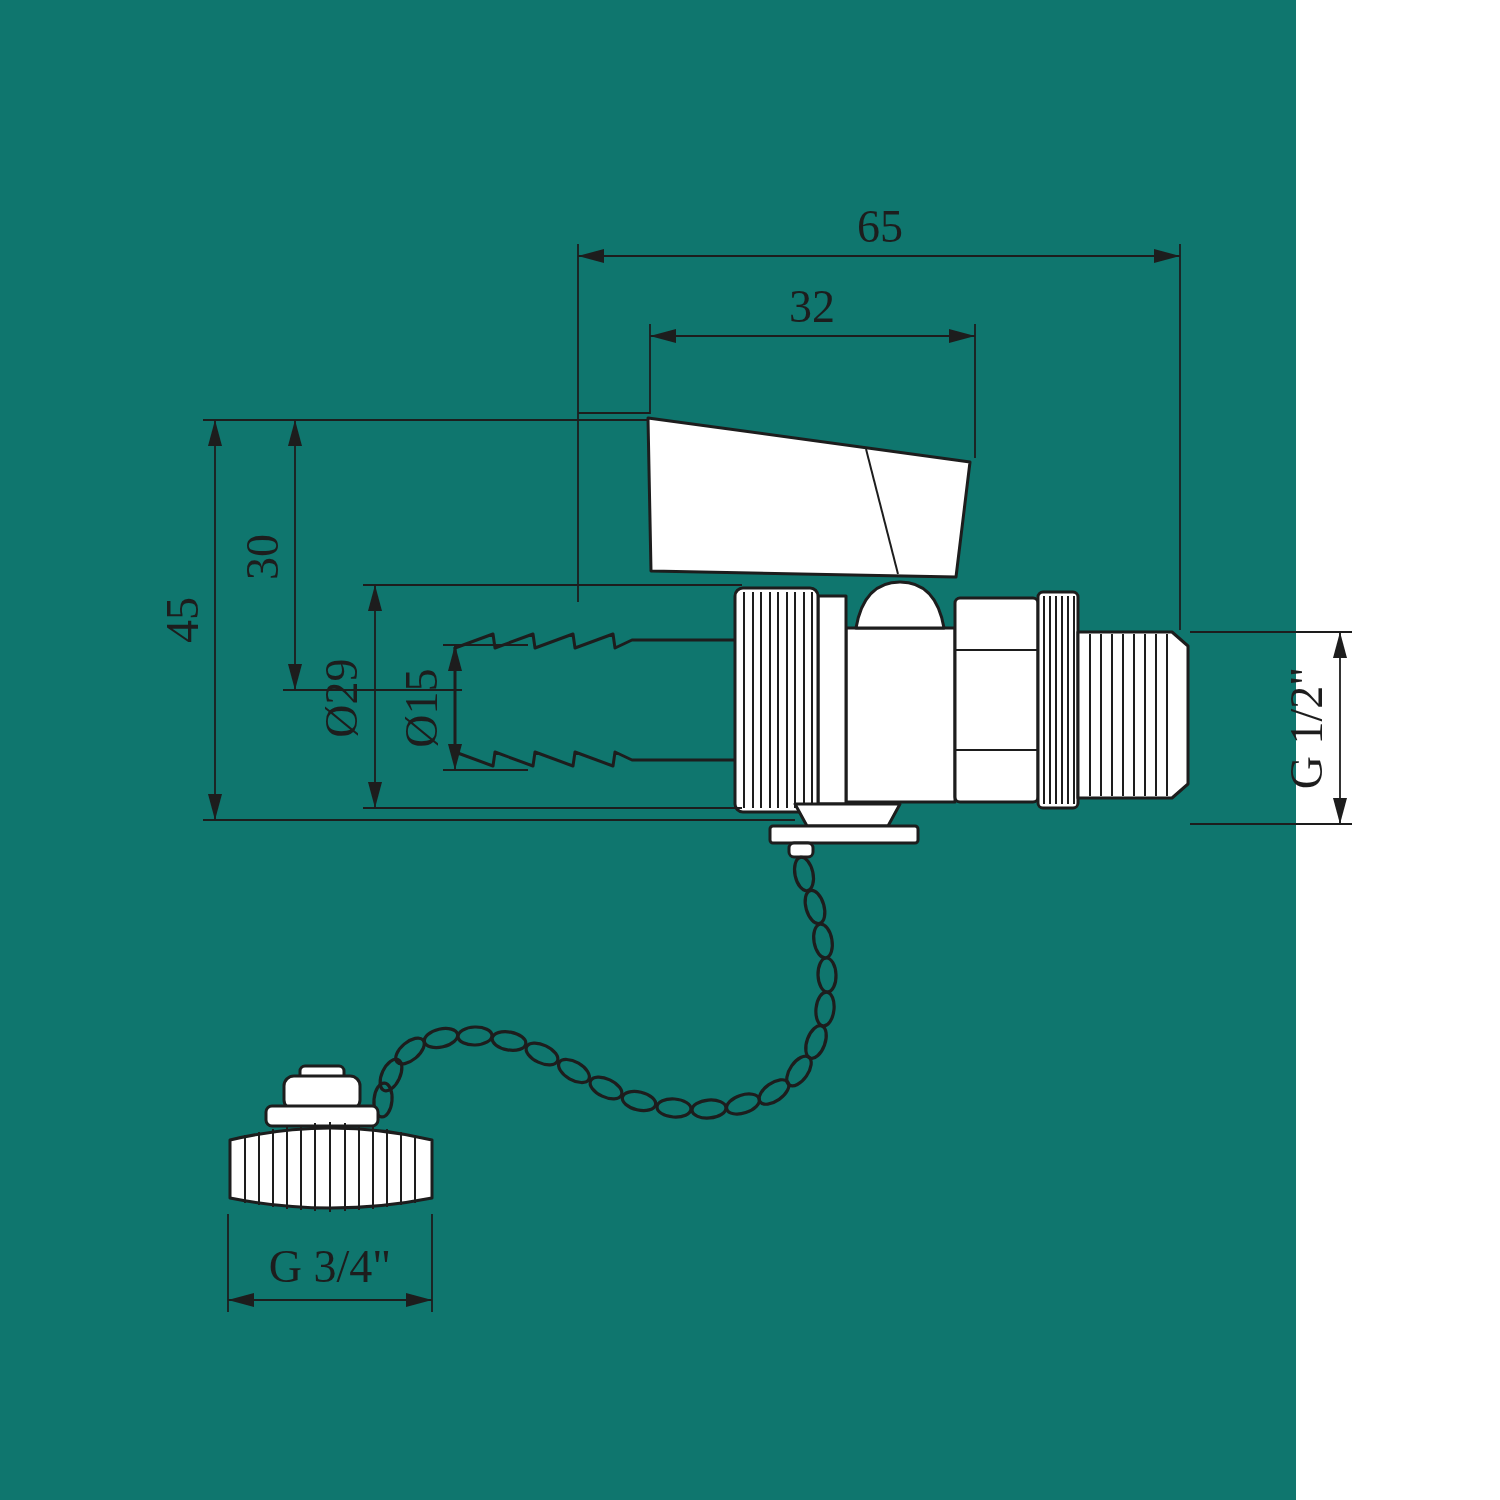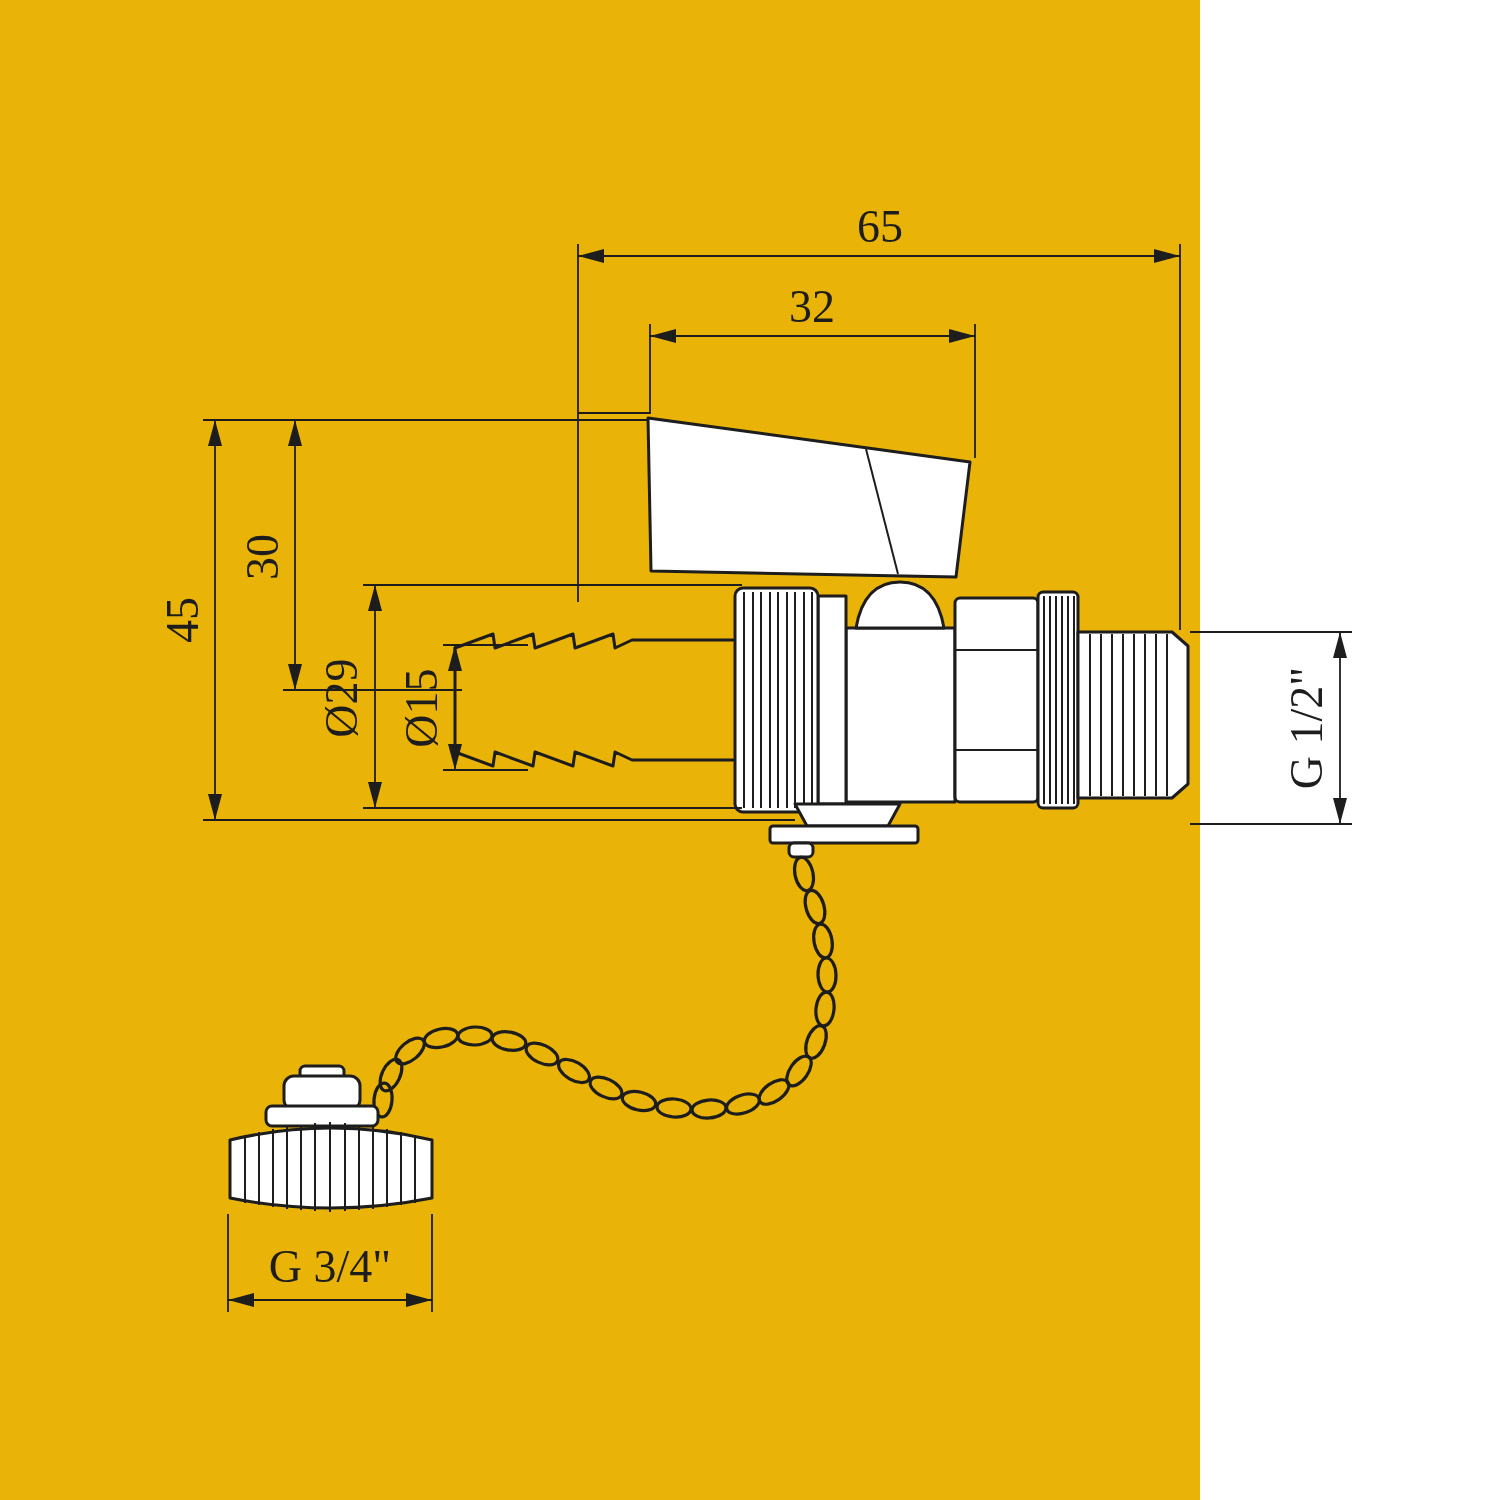--- a/index.html
+++ b/index.html
@@ -4,24 +4,24 @@
 <style>
   html, body {
     margin: 0;
     padding: 0;
     background: #ffffff;
     width: 1500px;
     height: 1500px;
     font-family: "Liberation Serif", serif;
   }
   .canvas {
-    width: 1200px;
+    width: 1296px;
     height: 1500px;
     position: relative;
-    background: #eab308;
+    background: #0f766e;
   }
   
   .ol   { fill: #ffffff; stroke: #1d1d1d; stroke-width: 3; stroke-linejoin: round; }
   .olnf { fill: none;    stroke: #1d1d1d; stroke-width: 3; stroke-linejoin: round; stroke-linecap: round; }
   
   .det  { fill: none; stroke: #1d1d1d; stroke-width: 2; }
   
   .dl   { fill: none; stroke: #1d1d1d; stroke-width: 1.8; }
   
   .ar   { fill: #1d1d1d; stroke: none; }

